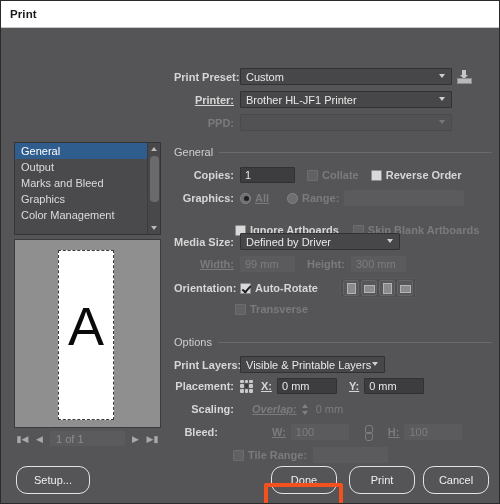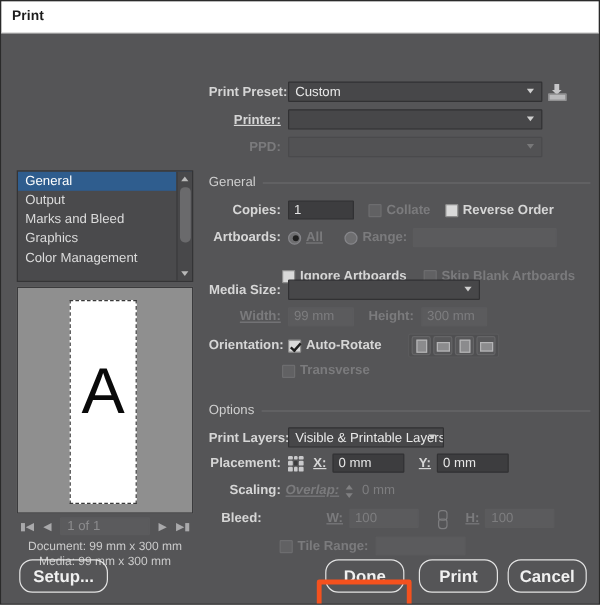--- a/index.html
+++ b/index.html
@@ -238,25 +238,24 @@
     position: absolute;
     left: 0; bottom: 0;
     width: 498px; height: 48px;
   }
   .btn {
     position: absolute;
     height: 28px;
     border: 1px solid #e3e3e3;
     border-radius: 11px;
     color: #f0f0f0;
-    font-size: 14px;
+    font-size: 11px;
     display: flex; align-items: center; justify-content: center;
     background: transparent;
     white-space: nowrap;
-    font-weight: bold;
   }
   #hl {
     position: absolute;
     left: 263px; top: 455px;
     width: 79px; height: 32px;
     border: 4px solid #f4511e;
     border-radius: 2px;
   }
   
   .orgrp {
@@ -358,20 +357,21 @@
       </div>
     </div>
     <div id="presetsave">
       <span class="ar"></span>
       <span class="bx"></span>
     </div>
 
     <div class="row" style="left:173px; top:63px;">
       <span class="lbl fieldlabel u" style="width:60px;">Printer:</span>
       <div class="sel" style="width:212px; margin-left:6px;">
+        <span>Brother HL-JF1 Printer</span>
         <span class="cv"></span>
       </div>
     </div>
 
     <div class="row" style="left:173px; top:86px;">
       <span class="lbl dim fieldlabel" style="width:60px;">PPD:</span>
       <div class="sel dis" style="width:212px; margin-left:6px;">
         <span></span>
         <span class="cv"></span>
       </div>
@@ -397,58 +397,55 @@
     </div>
 
     <div id="pagenav">
       <div class="nb">▮◀</div>
       <div class="nb">◀</div>
       <div class="pfield">1 of 1</div>
       <div class="nb">▶</div>
       <div class="nb">▶▮</div>
     </div>
 
-    <div id="docinfo">
-      <div>Document: 99 mm x 300 mm</div>
-      <div>Media: 99 mm x 300 mm</div>
-    </div>
 
     <div class="sect" style="left:173px; top:118px;">
       <span class="stxt">General</span>
       <span class="srule"></span>
     </div>
 
     <div class="row" style="left:173px; top:139px;">
       <span class="lbl fieldlabel" style="width:60px;">Copies:</span>
       <div class="inp" style="width:55px; margin-left:6px;">1</div>
       <span class="cb dis" style="margin-left:12px;"></span>
       <span class="lbl dim" style="margin-left:4px;">Collate</span>
       <span class="cb" style="margin-left:12px;"></span>
       <span class="lbl" style="margin-left:4px;">Reverse Order</span>
     </div>
 
     <div class="row" style="left:173px; top:162px;">
-      <span class="lbl fieldlabel" style="width:60px;">Artboards:</span>
+      <span class="lbl fieldlabel" style="width:60px;">Graphics:</span>
       <span class="rb on" style="margin-left:6px;"></span>
       <span class="lbl dim u" style="margin-left:4px;">All</span>
       <span class="rb" style="margin-left:18px;"></span>
       <span class="lbl dim" style="margin-left:4px;">Range:</span>
       <div class="inp dis" style="width:120px; margin-left:5px;"></div>
     </div>
 
     <div class="row" style="left:234px; top:196px;">
       <span class="cb"></span>
       <span class="lbl" style="margin-left:4px;">Ignore Artboards</span>
       <span class="cb dis" style="margin-left:14px;"></span>
       <span class="lbl dim" style="margin-left:4px;">Skip Blank Artboards</span>
     </div>
 
     <div class="row" style="left:173px; top:205px;">
       <span class="lbl fieldlabel" style="width:60px;">Media Size:</span>
       <div class="sel" style="width:160px; margin-left:6px;">
+        <span>Defined by Driver</span>
         <span class="cv"></span>
       </div>
     </div>
 
     <div class="row" style="left:173px; top:228px;">
       <span class="lbl dim fieldlabel u" style="width:60px;">Width:</span>
       <div class="inp dis" style="width:55px; margin-left:6px;">99 mm</div>
       <span class="lbl dim" style="margin-left:12px;">Height:</span>
       <div class="inp dis" style="width:55px; margin-left:6px;">300 mm</div>
     </div>
@@ -478,21 +475,21 @@
       <span class="lbl dim" style="margin-left:4px;">Transverse</span>
     </div>
 
     <div class="sect" style="left:173px; top:308px;">
       <span class="stxt">Options</span>
       <span class="srule"></span>
     </div>
 
     <div class="row" style="left:173px; top:328px;">
       <span class="lbl fieldlabel" style="width:60px;">Print Layers:</span>
-      <div class="sel" style="width:130px; margin-left:6px;">
+      <div class="sel" style="width:145px; margin-left:6px;">
         <span>Visible &amp; Printable Layers</span>
         <span class="cv"></span>
       </div>
     </div>
 
     <div class="row" style="left:173px; top:350px;">
       <span class="lbl fieldlabel" style="width:60px;">Placement:</span>
       <span class="pgrid" style="margin-left:6px;">
         <span></span>
           <span></span>
@@ -505,21 +502,21 @@
           <span></span>
       </span>
       <span class="lbl u" style="margin-left:8px;">X:</span>
       <div class="inp" style="width:60px; margin-left:5px;">0 mm</div>
       <span class="lbl u" style="margin-left:12px;">Y:</span>
       <div class="inp" style="width:60px; margin-left:5px;">0 mm</div>
     </div>
 
     <div class="row" style="left:173px; top:373px;">
       <span class="lbl fieldlabel" style="width:60px;">Scaling:</span>
-      <span class="lbl dim u" style="margin-left:4px;font-style:italic;">Overlap:</span>
+      <span class="lbl dim u" style="margin-left:18px;font-style:italic;">Overlap:</span>
       <span class="stepper" style="margin-left:4px;"></span>
       <div class="inp dis" style="width:48px; margin-left:2px; border:none; background:transparent;">0 mm</div>
     </div>
 
     <div class="row" style="left:173px; top:396px;">
       <span class="lbl fieldlabel" style="width:44px;">Bleed:</span>
       <span class="lbl dim u" style="margin-left:54px;">W:</span>
       <div class="inp dis" style="width:58px; margin-left:5px;">100</div>
       <span class="linkic" style="margin-left:14px;"></span>
       <span class="lbl dim u" style="margin-left:14px;">H:</span>

